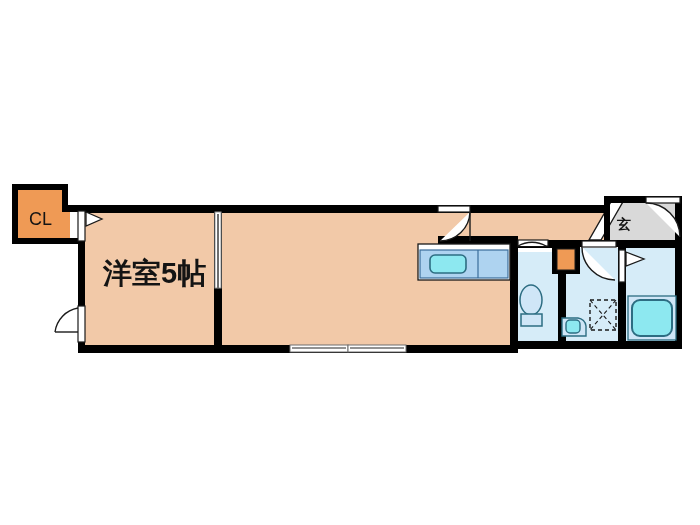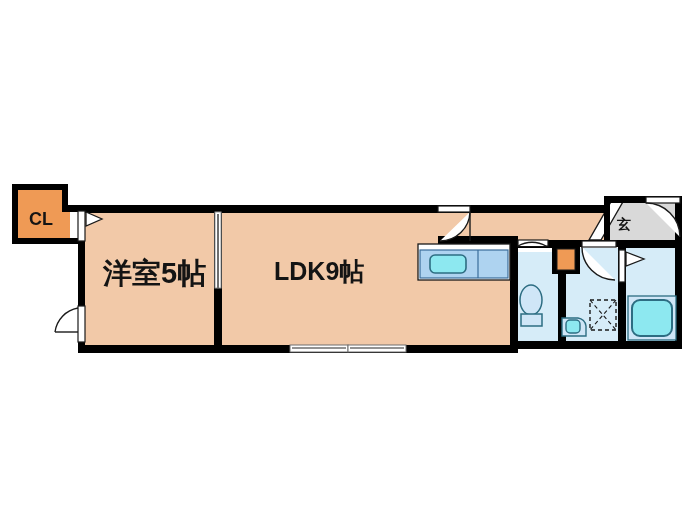--- a/index.html
+++ b/index.html
@@ -42,21 +42,21 @@
   .lbl-ldk {
     font-size: 25px;
     letter-spacing: 0px;
     left: 274px;
     top: 259px;
   }
   .lbl-cl {
     font-size: 18px;
     left: 29px;
     top: 210px;
-    font-weight: 700;
+    font-weight: 400;
   }
   .lbl-genkan {
     font-size: 14px;
     left: 617px;
     top: 217px;
     font-weight: 700;
   }
 </style>
 </head>
 <body>
@@ -205,19 +205,18 @@
 
       <g>
         <rect x="628" y="296" width="48" height="44" fill="#cfe6f7" stroke="#2d6d82" stroke-width="1.3"></rect>
         <rect x="632" y="300" width="40" height="36" rx="8" ry="8" fill="#8de8f0" stroke="#2d6d82" stroke-width="2"></rect>
       </g>
     </g>
   </svg>
 
   <div class="room-label lbl-yoshitsu">洋室5帖</div>
 
-  <div class="room-label lbl-ldk">LDK9帖</div>
 
   <div class="room-label lbl-cl">CL</div>
 
   <div class="room-label lbl-genkan">玄</div>
 
 </div>
 
 </body></html>

